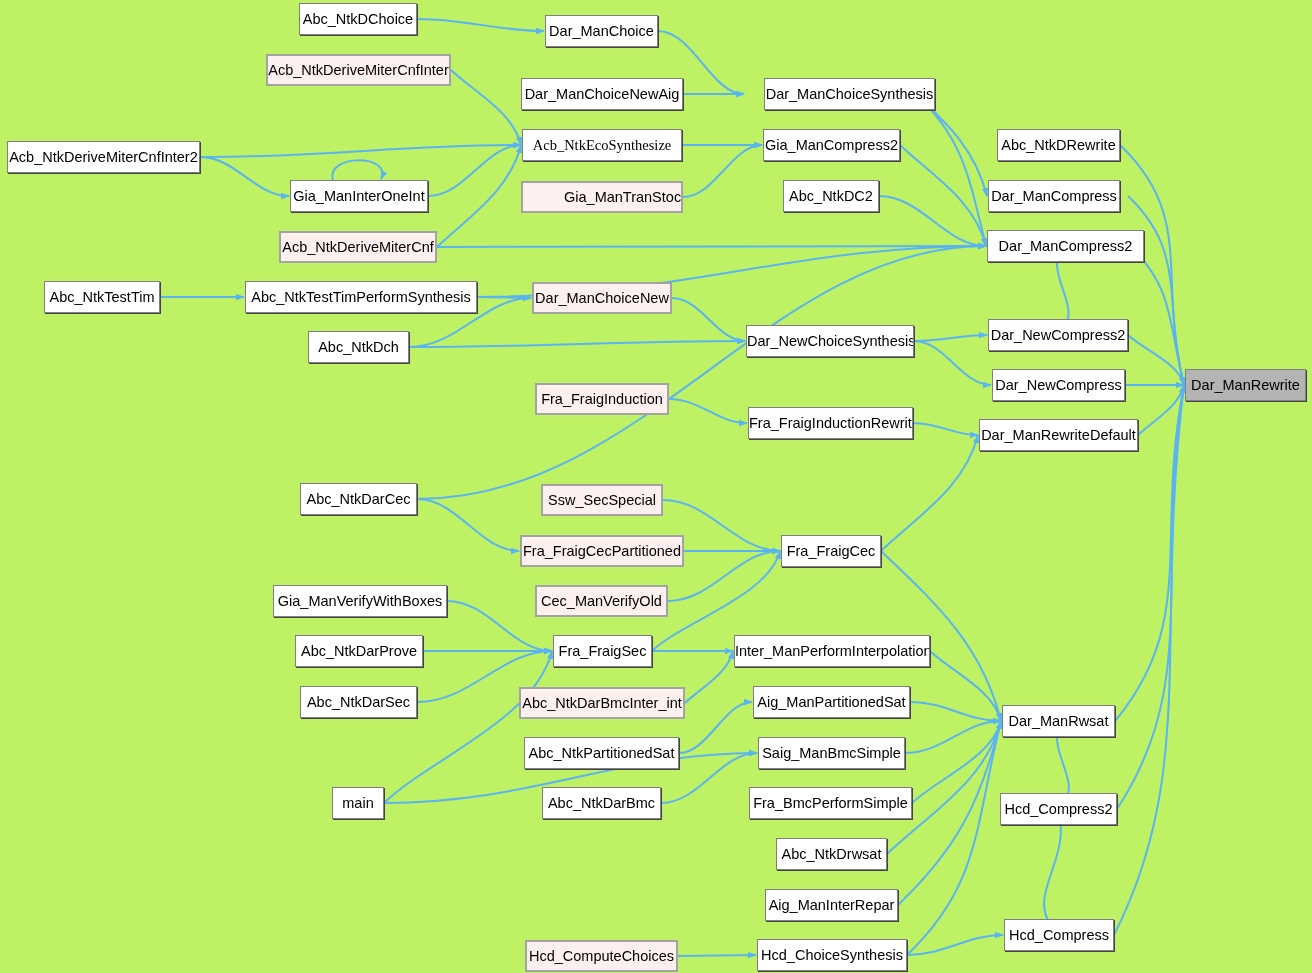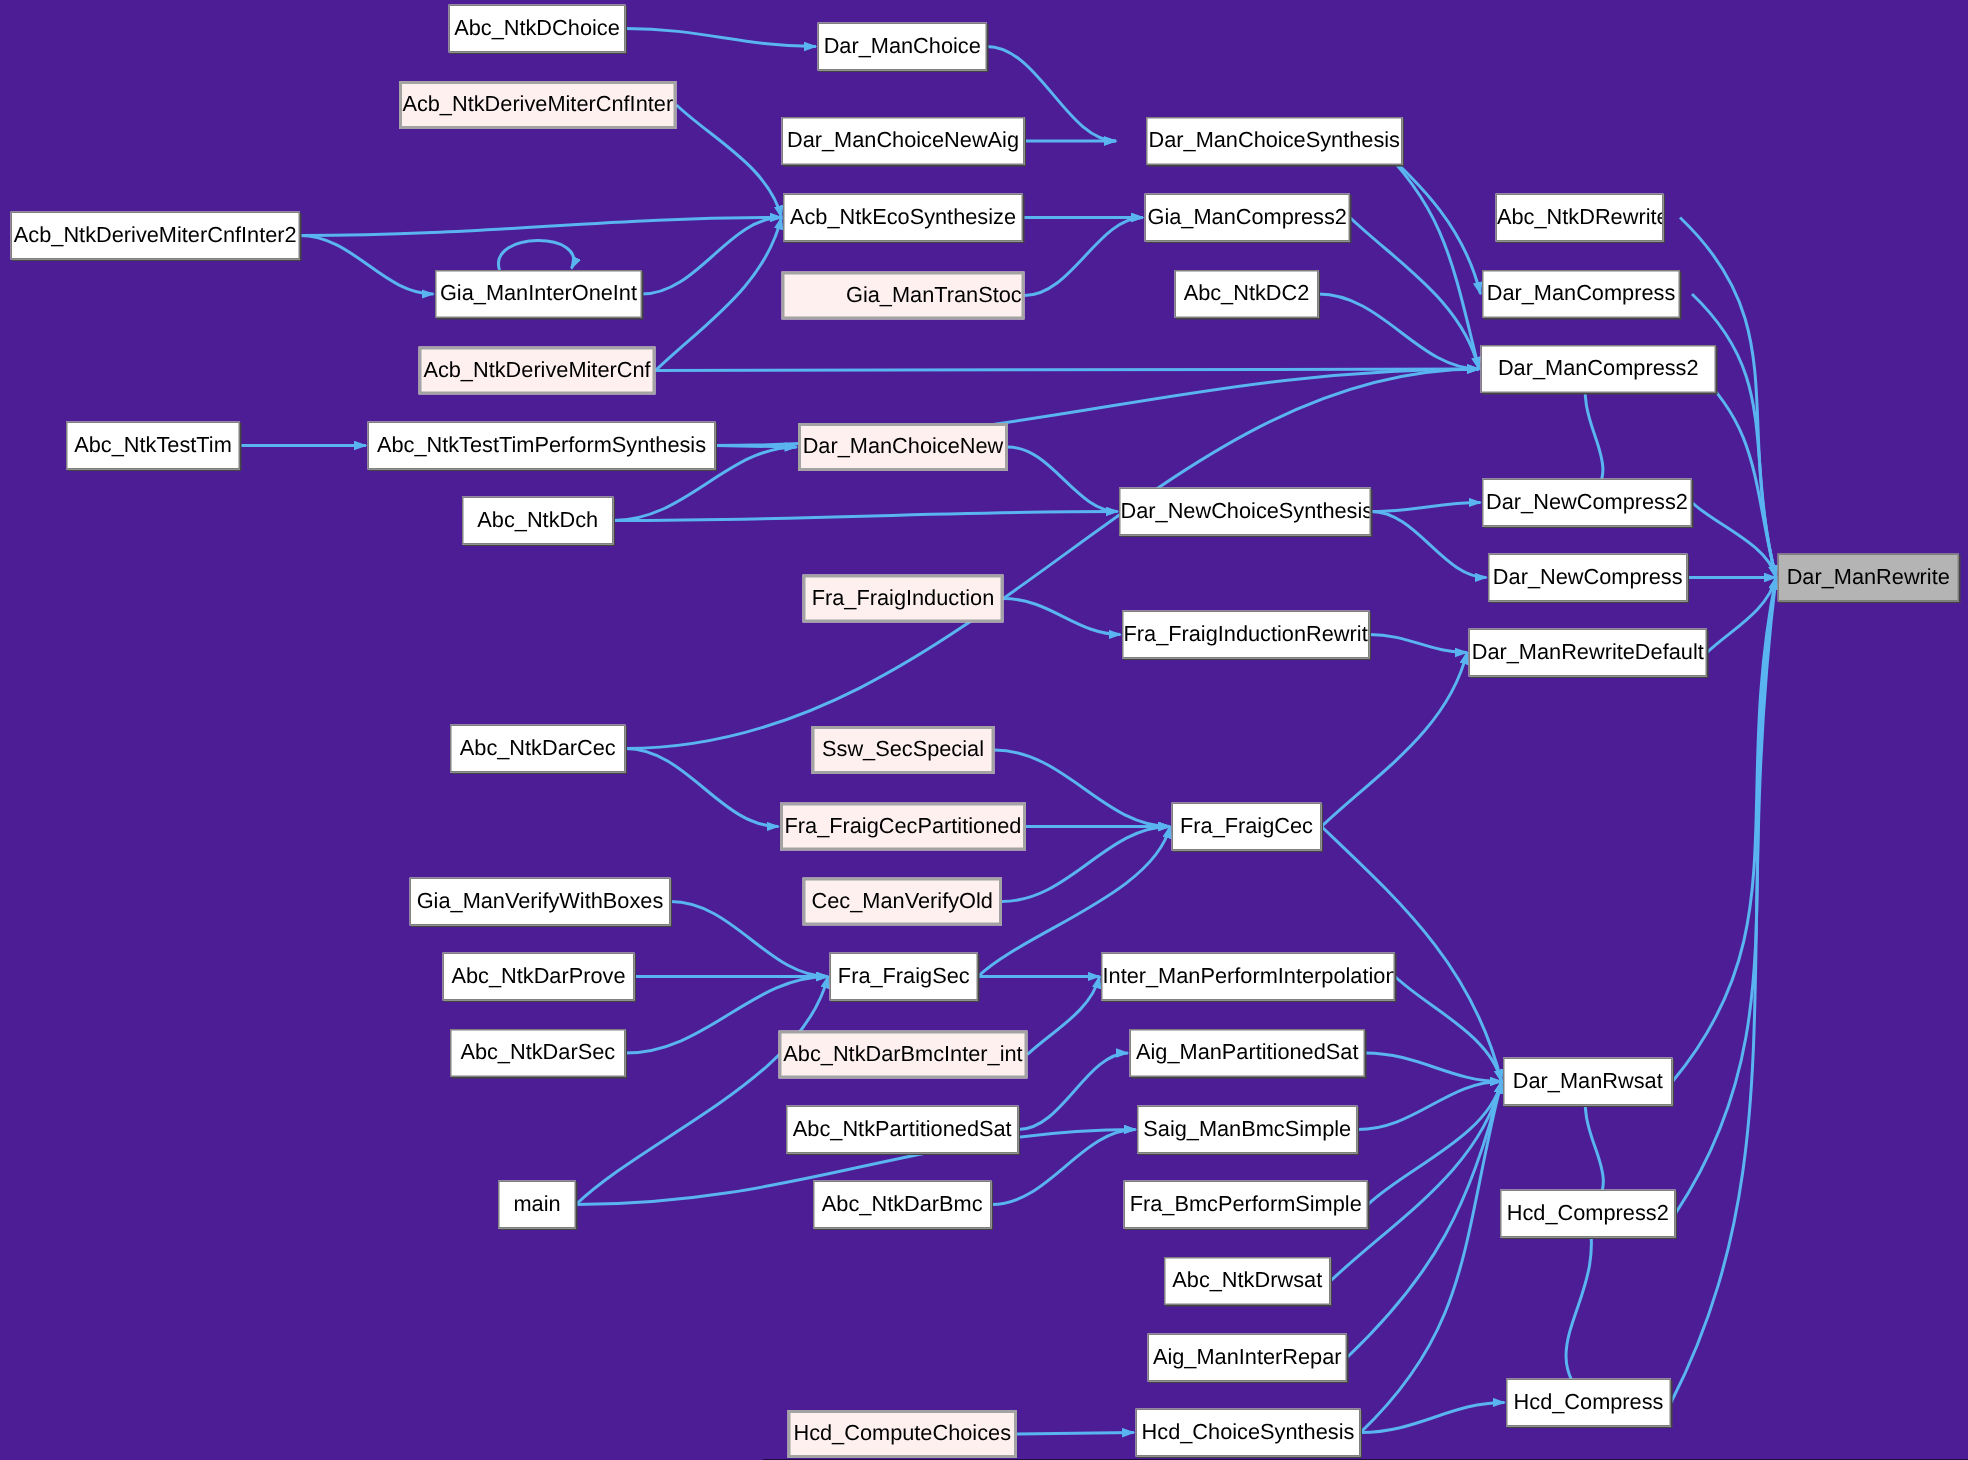--- a/index.html
+++ b/index.html
@@ -1,20 +1,20 @@
 <!DOCTYPE html>
 <html><head>
 <meta charset="utf-8">
 <style>
   html,body{margin:0;padding:0;background:#000;}
   #canvas{
     position:relative;
     width:1312px;
     height:973px;
-    background:#4c1d95;
+    background:#bef264;
     font-family:"Liberation Sans", sans-serif;
     overflow:hidden;
   }
   #edges{position:absolute;left:0;top:0;width:1312px;height:973px;pointer-events:none;}
   .node{
     position:absolute;
     box-sizing:border-box;
     height:32px;
     line-height:30px;
     text-align:center;
@@ -113,23 +113,23 @@
         <path d="M1114,935 C1198,770 1154,632.5 1184,385"></path>
         <path d="M881,551 C934.55,602 981.875,644.5 1001,721"></path>
       </g>
   </svg>
   <div id="node-layer">
       <div class="node" style="left: 299px; top: 3px; width: 118px;">Abc_NtkDChoice</div>
       <div class="node" style="left: 545px; top: 15px; width: 113px;">Dar_ManChoice</div>
       <div class="node red" style="left: 266px; top: 54px; width: 185px;">Acb_NtkDeriveMiterCnfInter</div>
       <div class="node" style="left: 521px; top: 78px; width: 162px;">Dar_ManChoiceNewAig</div>
       <div class="node" style="left: 745px; top: 78px; width: 171px; margin-left: 19px;">Dar_ManChoiceSynthesis</div>
-      <div class="node" style="left: 997px; top: 129px; width: 112px;">Abc_NtkDRewrite</div>
+      <div class="node" style="left: 997px; top: 129px; width: 123px;">Abc_NtkDRewrite</div>
       <div class="node" style="left: 7px; top: 141px; width: 193px;">Acb_NtkDeriveMiterCnfInter2</div>
-      <div class="node" style="left: 522px; top: 129px; width: 160px;">Acb_NtkEcoSynthesize</div>
+      <div class="node" style="left: 522px; top: 129px; width: 160px; font-family: Liberation Serif, serif;">Acb_NtkEcoSynthesize</div>
       <div class="node" style="left: 763px; top: 129px; width: 137px;">Gia_ManCompress2</div>
       <div class="node" style="left: 783px; top: 180px; width: 96px;">Abc_NtkDC2</div>
       <div class="node" style="left: 988px; top: 180px; width: 132px;">Dar_ManCompress</div>
       <div class="node" style="left: 290px; top: 180px; width: 138px;">Gia_ManInterOneInt</div>
       <div class="node red" style="left: 521px; top: 181px; width: 162px; padding-left: 41px;">Gia_ManTranStochOpt1</div>
       <div class="node red" style="left: 279px; top: 231px; width: 158px;">Acb_NtkDeriveMiterCnf</div>
       <div class="node" style="left: 987px; top: 230px; width: 157px;">Dar_ManCompress2</div>
       <div class="node" style="left: 44px; top: 281px; width: 116px;">Abc_NtkTestTim</div>
       <div class="node" style="left: 245px; top: 281px; width: 232px;">Abc_NtkTestTimPerformSynthesis</div>
       <div class="node red" style="left: 532px; top: 282px; width: 140px;">Dar_ManChoiceNew</div>

